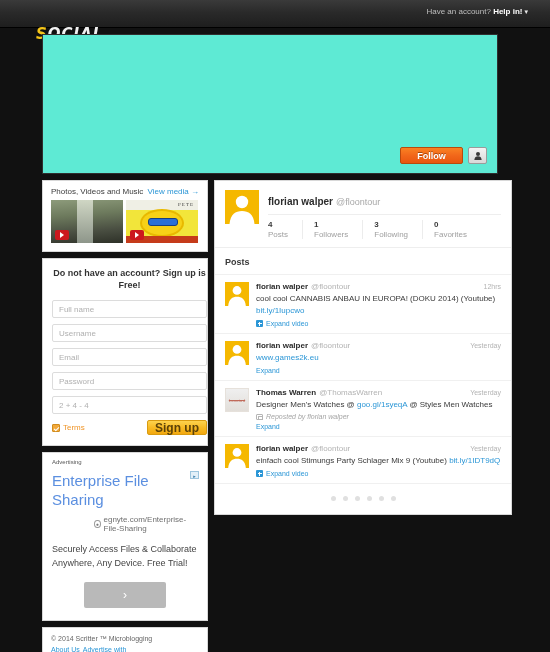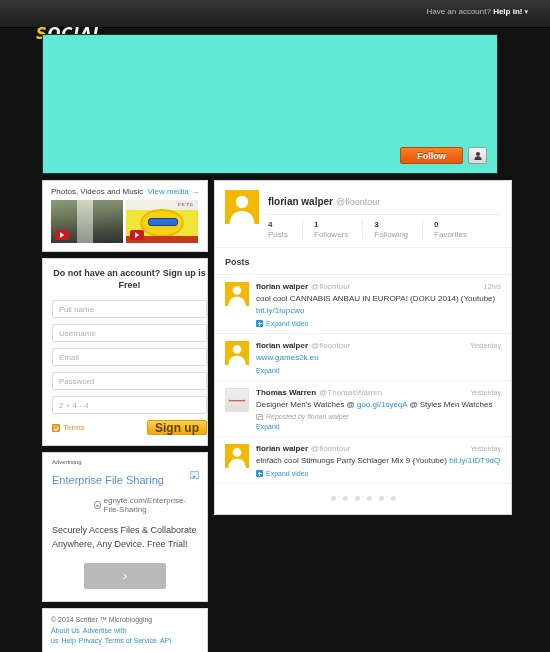--- a/index.html
+++ b/index.html
@@ -158,21 +158,21 @@
 
   
   .ad { padding: 6px 9px 12px 9px; position: relative; }
   .ad .adv-label { font-size: 6px; color: #555; margin-bottom: 6px; }
   .ad .adchoice {
     position: absolute; right: 8px; top: 18px;
     width: 9px; height: 8px; border:1px solid #9dc5dd; background:#e3f0f8;
     font-size:5px; color:#3b7fae; text-align:center; line-height:8px;
   }
   .ad h2 {
-    font-size: 11px; font-weight: normal; color: #5b8fe0;
+    font-size: 15px; font-weight: normal; color: #5b8fe0;
     line-height: 19px; margin-bottom: 6px;
   }
   .ad .url {
     font-size: 8px; color: #6f6f6f; margin-bottom: 9px;
     display: flex; align-items: center; gap: 3px; padding-left: 42px;
   }
   .ad .url .glob {
     width:8px;height:8px;border-radius:50%;border:1px solid #9b9b9b;
     font-size:5px; color:#777; text-align:center; line-height:7px;
   }

